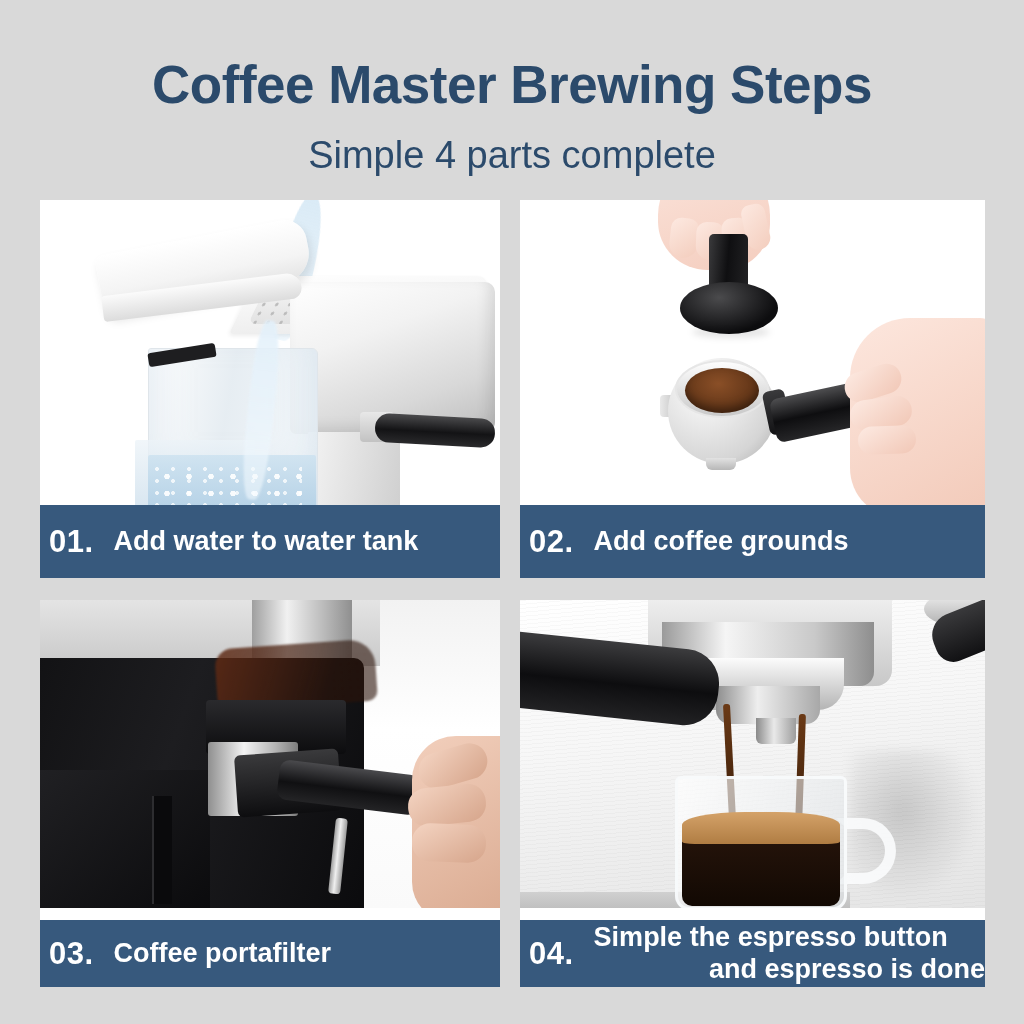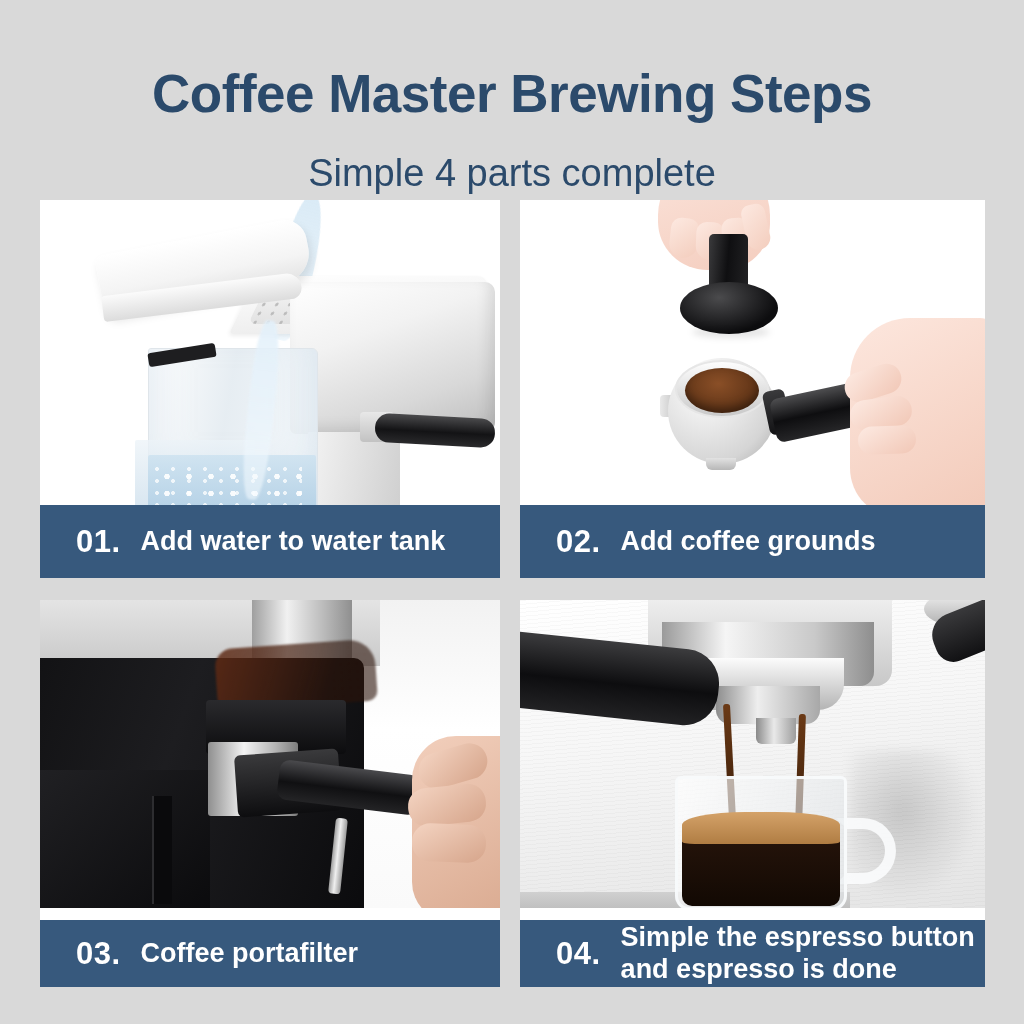--- a/index.html
+++ b/index.html
@@ -21,21 +21,21 @@
   }
 
   
   .header {
     position: absolute;
     left: 0; top: 0;
     width: 1024px;
     text-align: center;
   }
   .title {
-    margin: 17px;
+    margin: 8px;
     padding-top: 48px;
     font-size: 53px;
     font-weight: bold;
     letter-spacing: -0.5px;
     color: #2b4a6b;
     line-height: 1.08;
   }
   .subtitle {
     margin: 0;
     padding-top: 14px;
@@ -72,39 +72,39 @@
   }
   .card.tall .photo { bottom: 79px; }
 
   .caption {
     position: absolute;
     left: 0; right: 0; bottom: 0;
     height: 73px;
     background: #37597d;
     display: flex;
     align-items: center;
-    padding-left: 36px;
+    padding-left: 9px;
     box-sizing: border-box;
     color: #ffffff;
   }
   .card.tall .caption { height: 67px; }
   .cap-num {
     font-size: 31px;
     font-weight: bold;
     letter-spacing: 0.5px;
     flex: 0 0 auto;
   }
   .cap-text {
     font-size: 27px;
     font-weight: bold;
     margin-left: 20px;
     line-height: 1.15;
     flex: 1 1 auto;
   }
-  .cap-text .l2 { display: block; }
+  .cap-text .l2 { display: block; text-align: right; }
 
   
   .p1-body {
     position: absolute;
     left: 250px; top: 82px;
     width: 205px; height: 152px;
     background: linear-gradient(160deg,#ffffff 0%,#f2f2f2 35%,#d8d8d8 72%,#bcbcbc 100%);
     border-radius: 6px 10px 12px 6px;
     box-shadow: inset -6px -6px 14px rgba(0,0,0,.10);
   }

